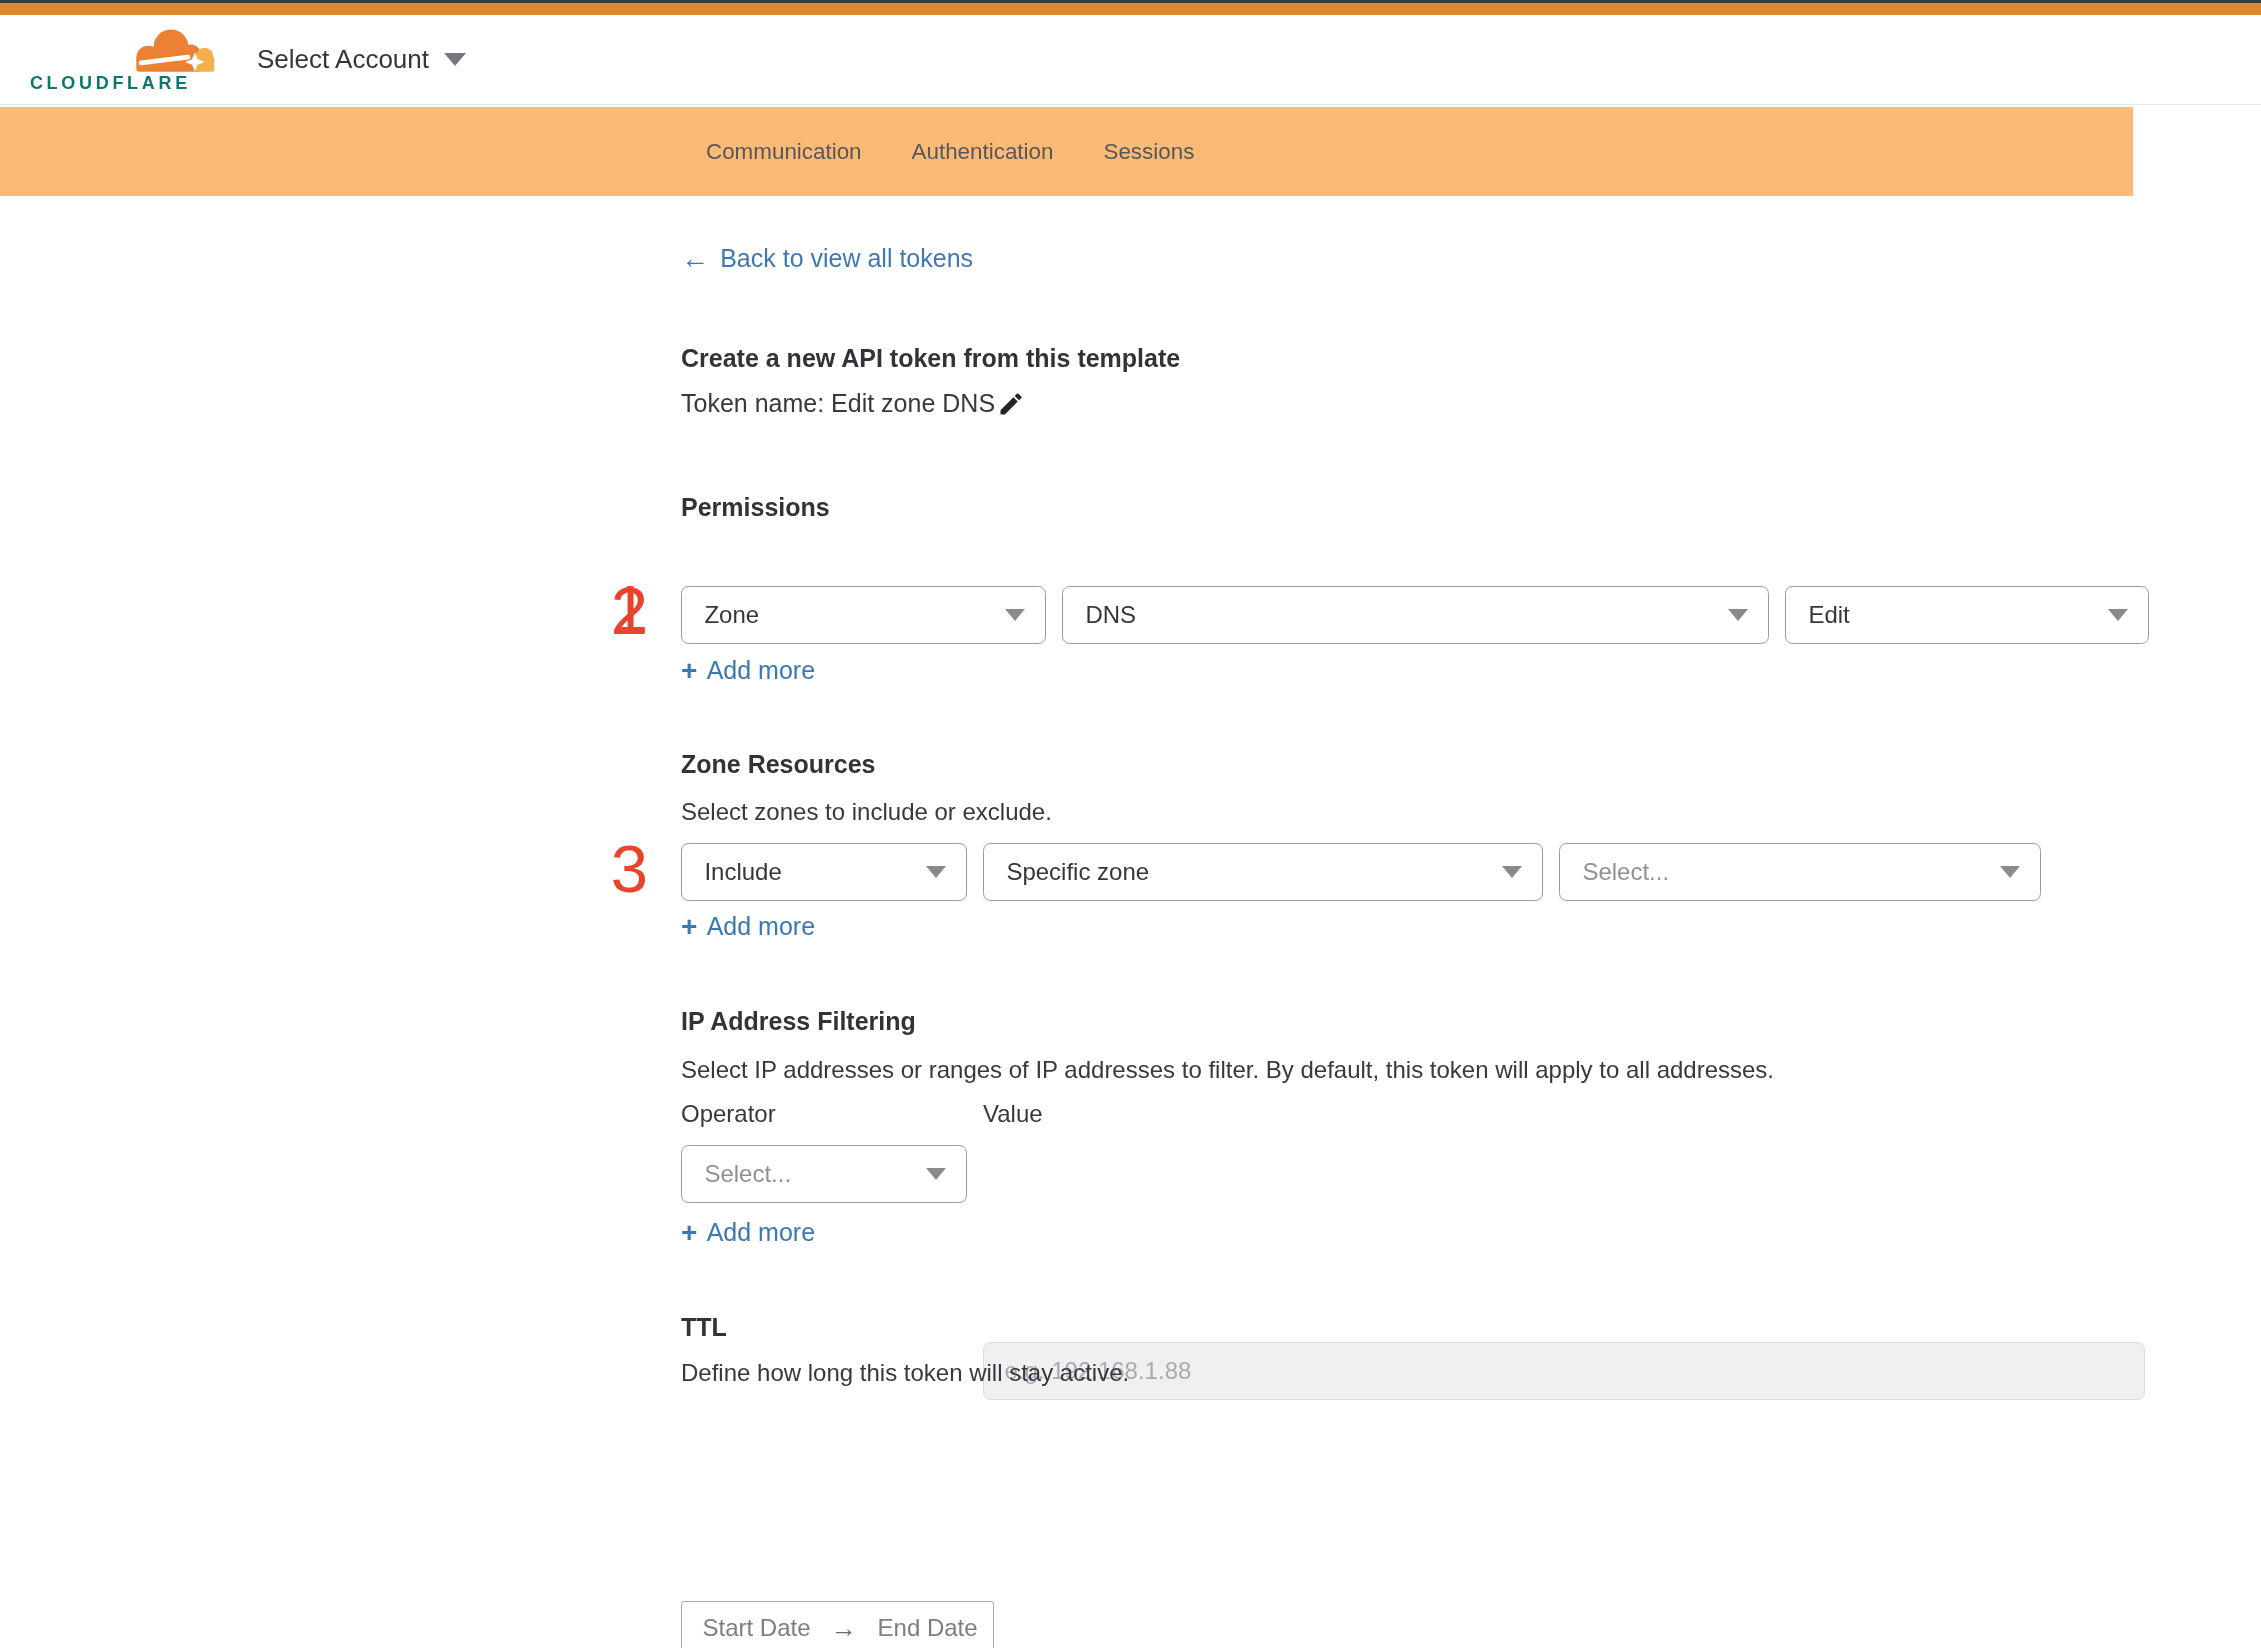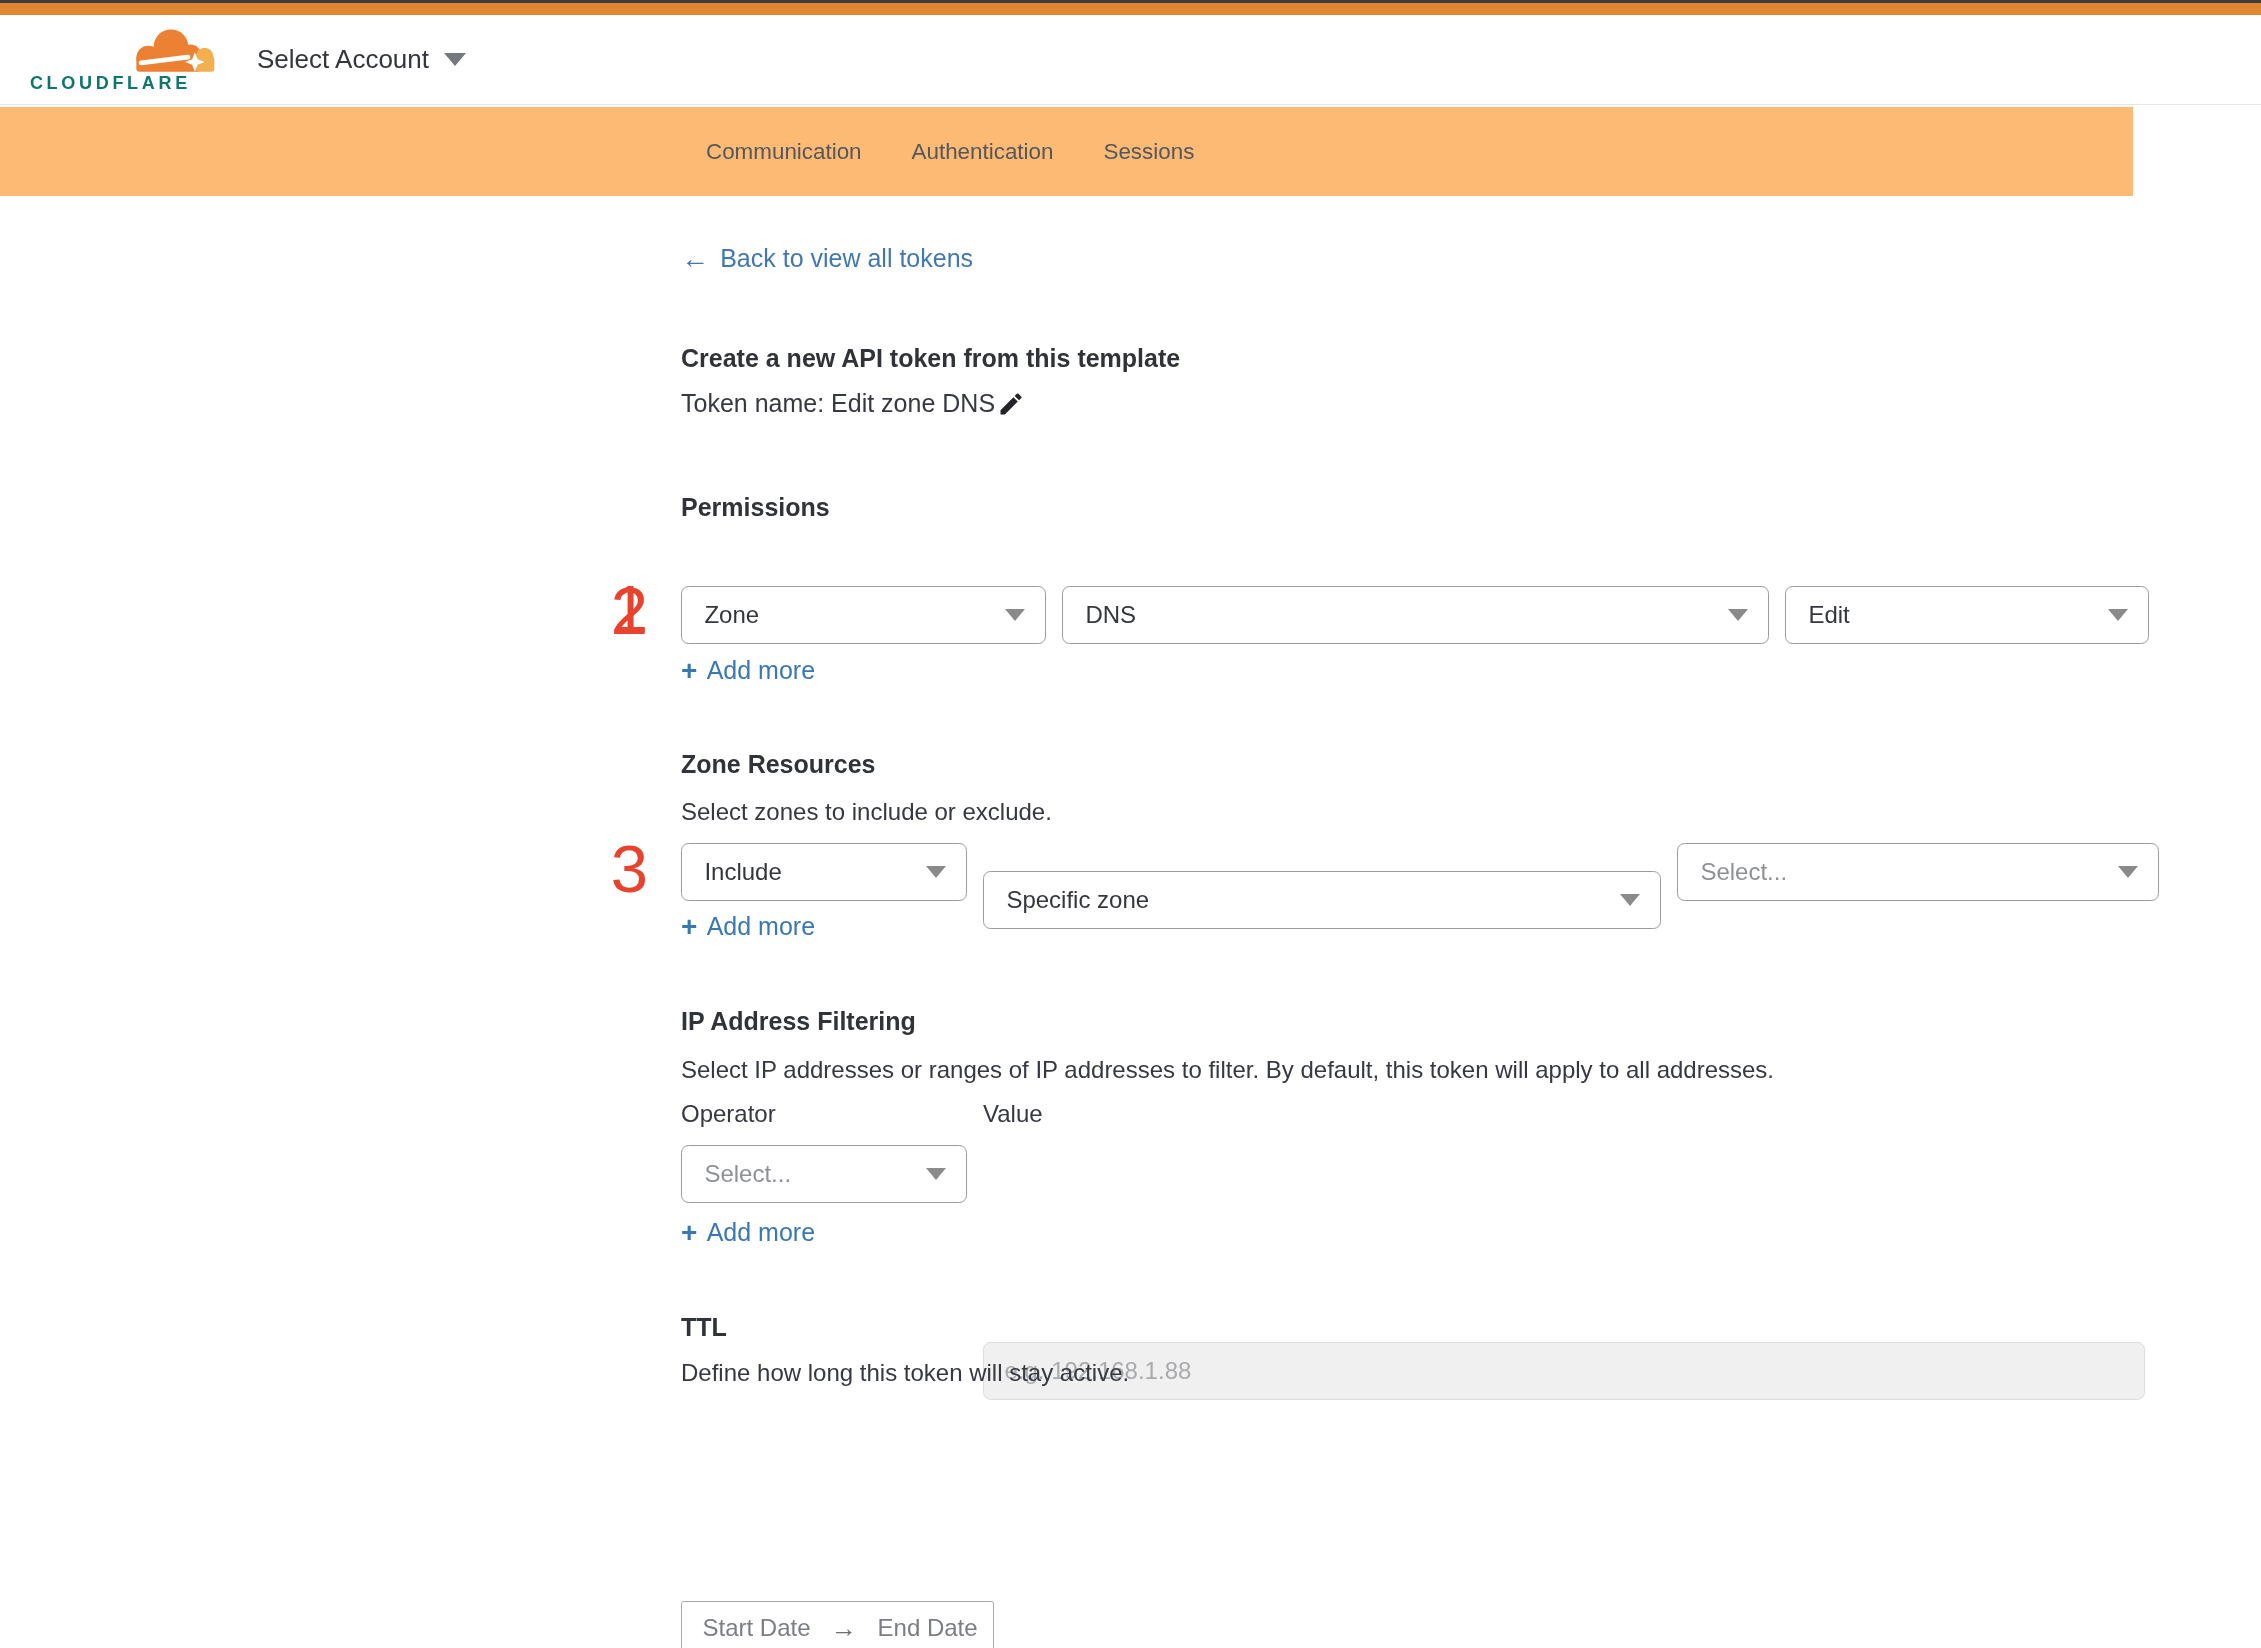--- a/index.html
+++ b/index.html
@@ -79,21 +79,21 @@
 
   
   #perm-heading { top:296px; }  #perm-desc { top:342px; }  #perm-row { top:389px; }  #perm-add { top:459px; }
   #zr-heading   { top:553px; }  #zr-desc   { top:601px; }  #zr-row   { top:646px; }  #zr-add   { top:715px; }
   #ip-heading   { top:810px; }  #ip-desc   { top:859px; }
   #ip-label-op  { left:681px;  top:903px; } #ip-label-val { left:983px; top:903px; }
   #ip-row       { top:948px; } #ip-add    { top:1021px; }
   #ttl-heading  { top:1116px; } #ttl-desc  { top:1162px; }
   
   .w-391 { width:365px; } .w-758 { width:707px; } .w-390 { width:364px; }
-  .w-307 { width:286px; } .w-613 { width:678px;margin-top:28px; } .w-517 { width:482px; }
+  .w-307 { width:286px; } .w-613 { width:560px; } .w-517 { width:482px; }
 </style>
 </head>
 <body>
 
 <div class="bar-dark"></div>
 <div class="bar-orange"></div>
 
 <div class="header">
   <div class="logo">
     <svg class="logo-cloud" viewBox="0 0 176 96">

